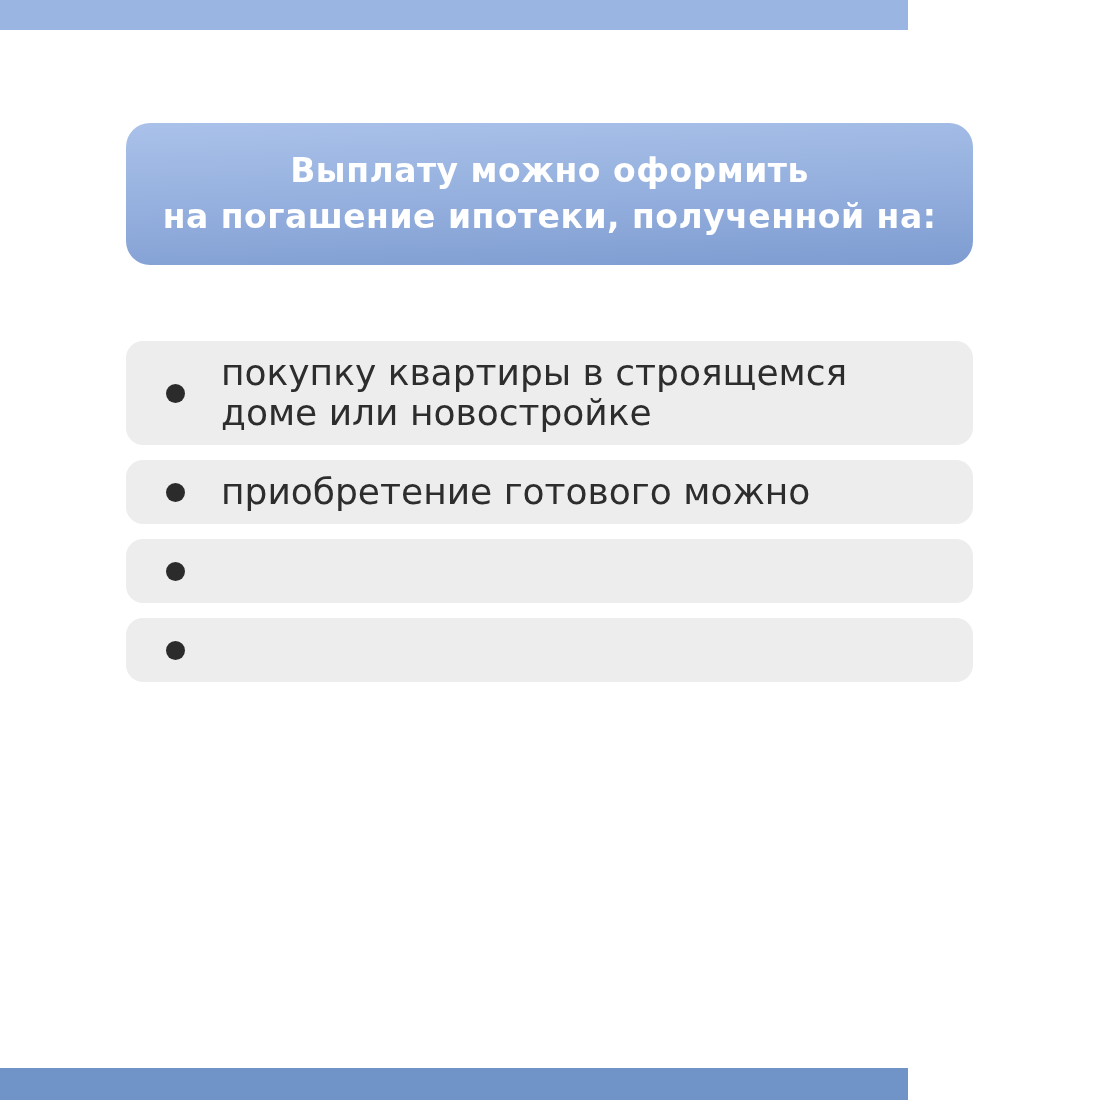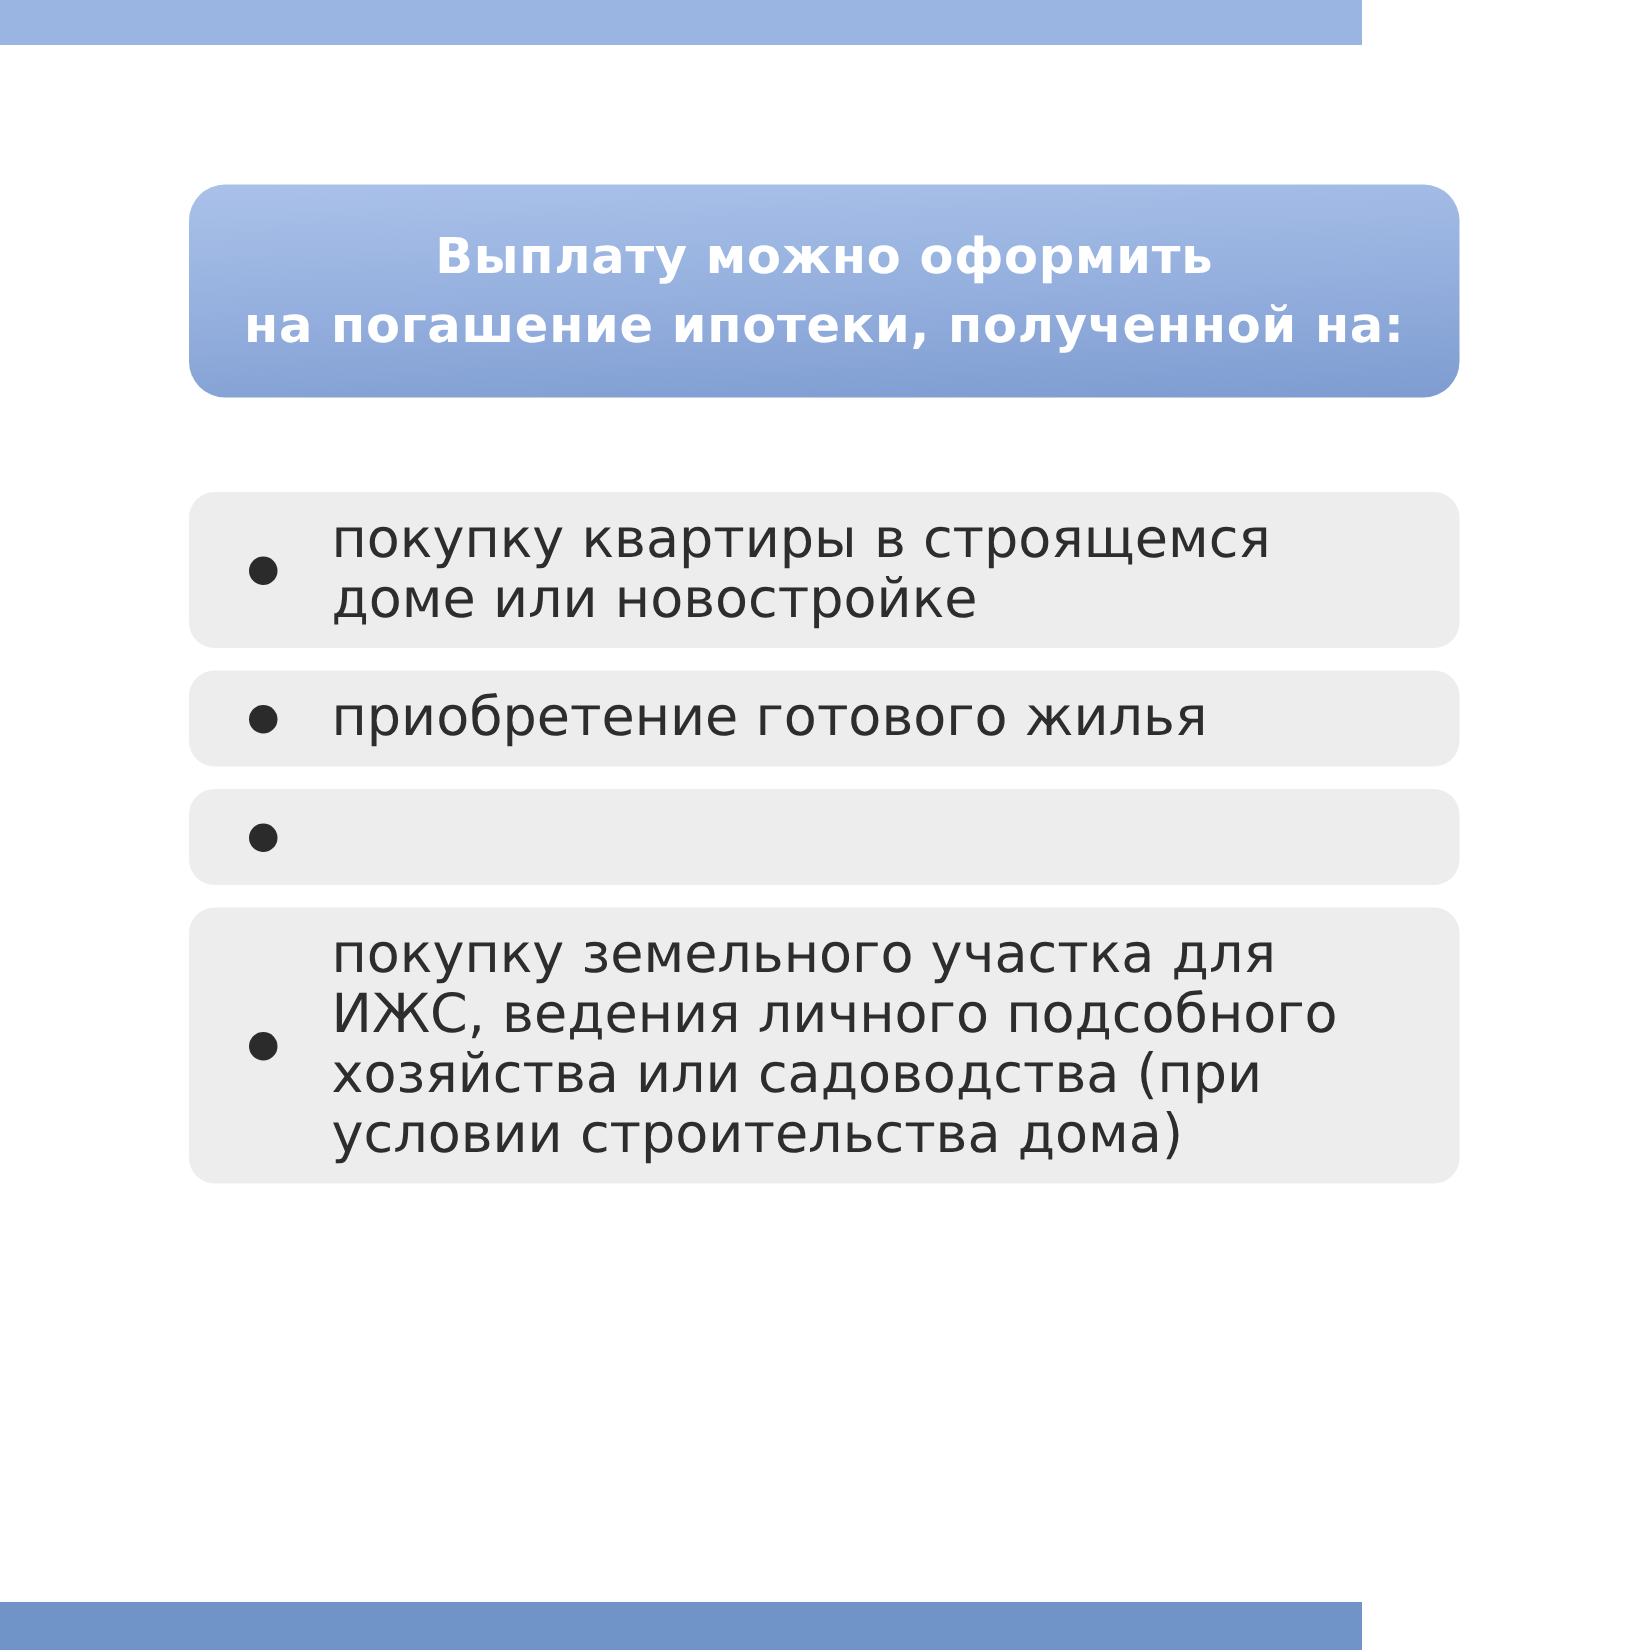--- a/index.html
+++ b/index.html
@@ -47,21 +47,21 @@
     font-size: 33px;
     font-weight: 700;
     line-height: 46px;
     text-align: center;
     white-space: pre-line;
     letter-spacing: 0.5px;
   }
   .benefits-list {
     position: absolute;
     left: 126px;
-    top: 328px;
+    top: 341px;
     width: 847px;
     list-style: none;
     display: flex;
     flex-direction: column;
     gap: 15px;
   }
   .benefit-item {
     background: #ededee;
     border-radius: 17px;
     display: flex;
@@ -98,29 +98,25 @@
   </div>
 
   <ul class="benefits-list">
     <li class="benefit-item">
       <span class="bullet"></span>
       <span class="benefit-text">покупку квартиры в строящемся
 доме или новостройке</span>
     </li>
     <li class="benefit-item">
       <span class="bullet"></span>
-      <span class="benefit-text">приобретение готового жилья</span>
+      <span class="benefit-text">приобретение готового можно</span>
     </li>
     <li class="benefit-item">
       <span class="bullet"></span>
     </li>
     <li class="benefit-item">
       <span class="bullet"></span>
-      <span class="benefit-text">покупку земельного участка для
-ИЖС, ведения личного подсобного
-хозяйства или садоводства (при
-условии строительства дома)</span>
     </li>
   </ul>
 
   <div class="bottom-bar"></div>
 
 </div>
 
 </body></html>

